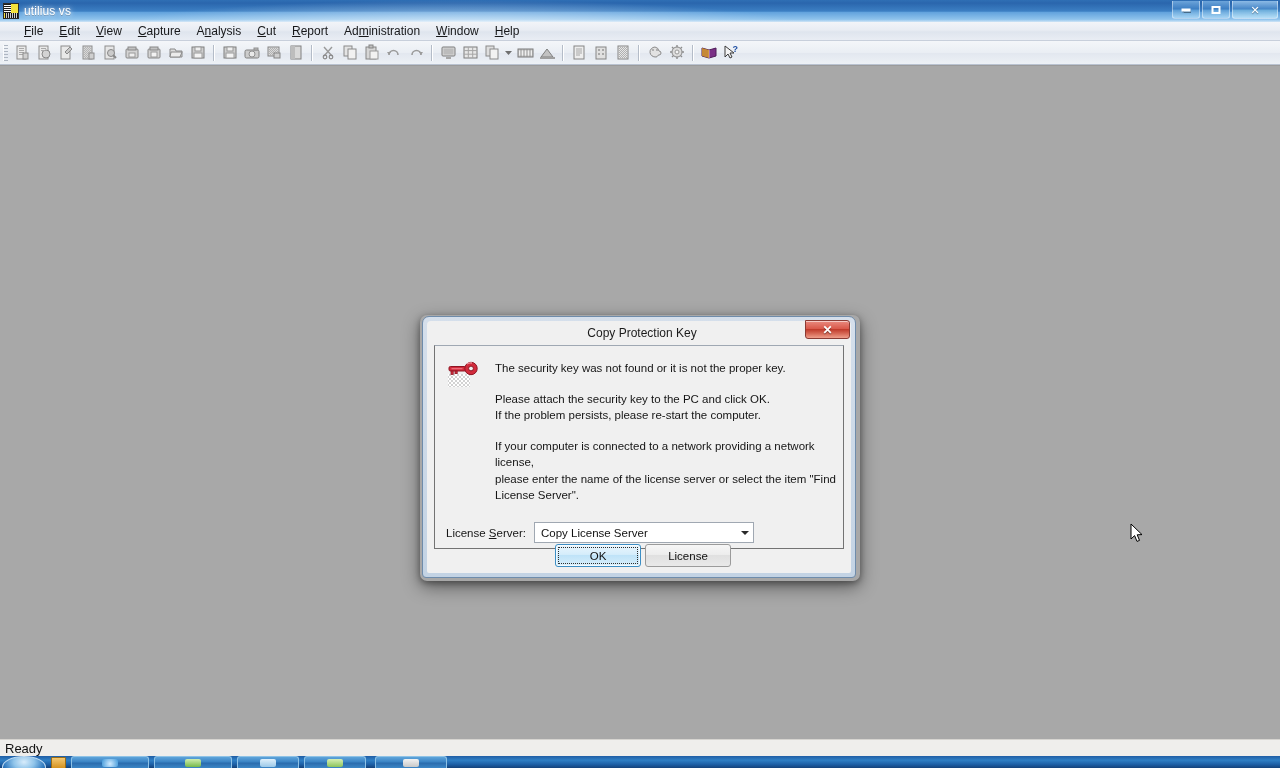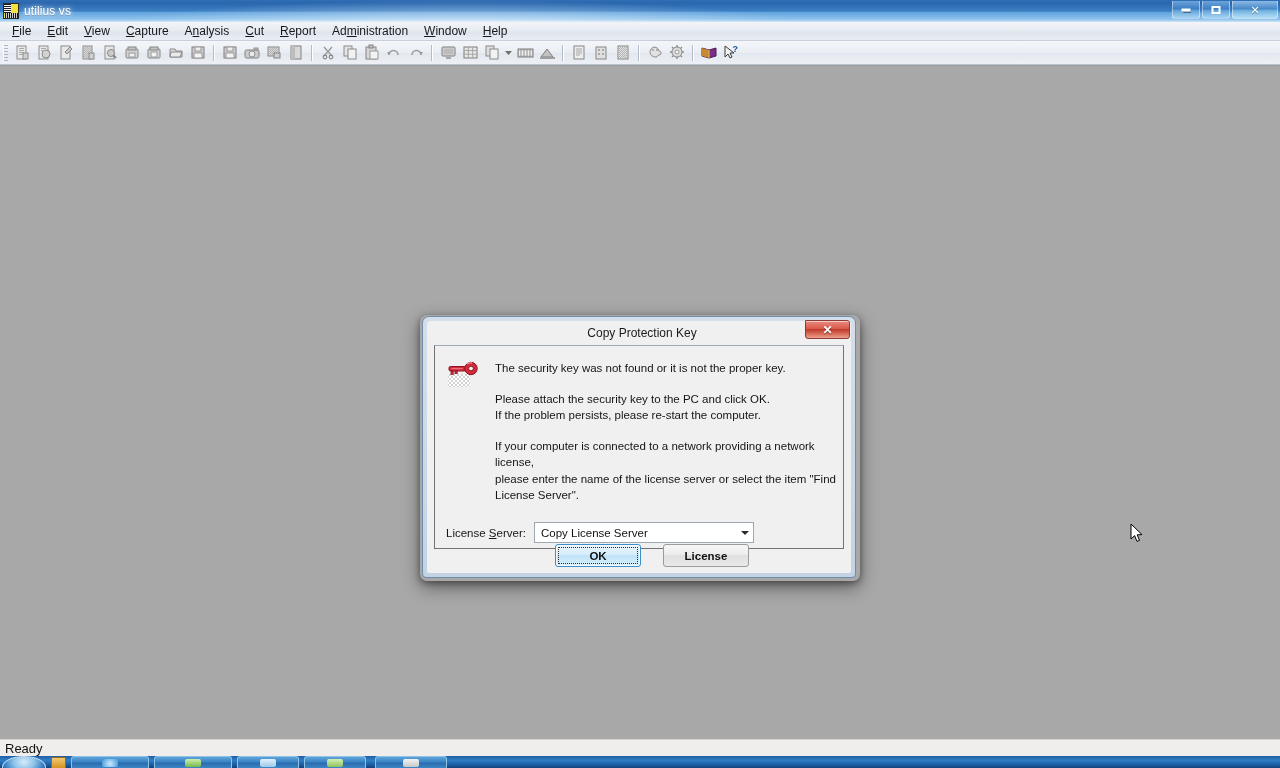--- a/index.html
+++ b/index.html
@@ -76,21 +76,21 @@
   }
   .wb-min { width: 9px; height: 3px; background: #fff; box-shadow: 0 1px 1px rgba(0,0,0,.4); }
   .wb-max { width: 9px; height: 8px; border: 2px solid #fff; box-sizing: border-box; }
 
   
   .menubar {
     height: 19px; flex: 0 0 19px;
     background: linear-gradient(to bottom, #f2f4f8 0%, #e8ecf3 45%, #dfe5ee 55%, #e9edf4 100%);
     border-bottom: 1px solid #c8cfdb;
     display: flex; align-items: center;
-    padding-left: 4px;
+    padding-left: 16px;
     box-sizing: border-box;
   }
   .menu-item {
     font-size: 12px; color: #17181a;
     padding: 1px 8px 1px 8px;
     line-height: 16px; white-space: nowrap;
   }
   .menu-item u { text-decoration: underline; }
 
   
@@ -258,21 +258,21 @@
   }
   .combo-arrow i {
     display: block;
     border-left: 4px solid transparent;
     border-right: 4px solid transparent;
     border-top: 4px solid #2a2a2a;
   }
 
   .btn-row {
     position: absolute; left: 120px; top: 198px;
-    display: flex; gap: 22px; font-weight: bold;
+    display: flex; gap: 4px;
   }
   .btn {
     width: 86px; height: 23px;
     font-size: 11.5px; color: #111;
     display: flex; align-items: center; justify-content: center;
     box-sizing: border-box;
     border-radius: 3px;
     background: linear-gradient(to bottom, #f6f6f6 0%, #ededed 45%, #e0e0e0 50%, #e9e9e9 100%);
     border: 1px solid #9b9b9b;
     position: relative;

